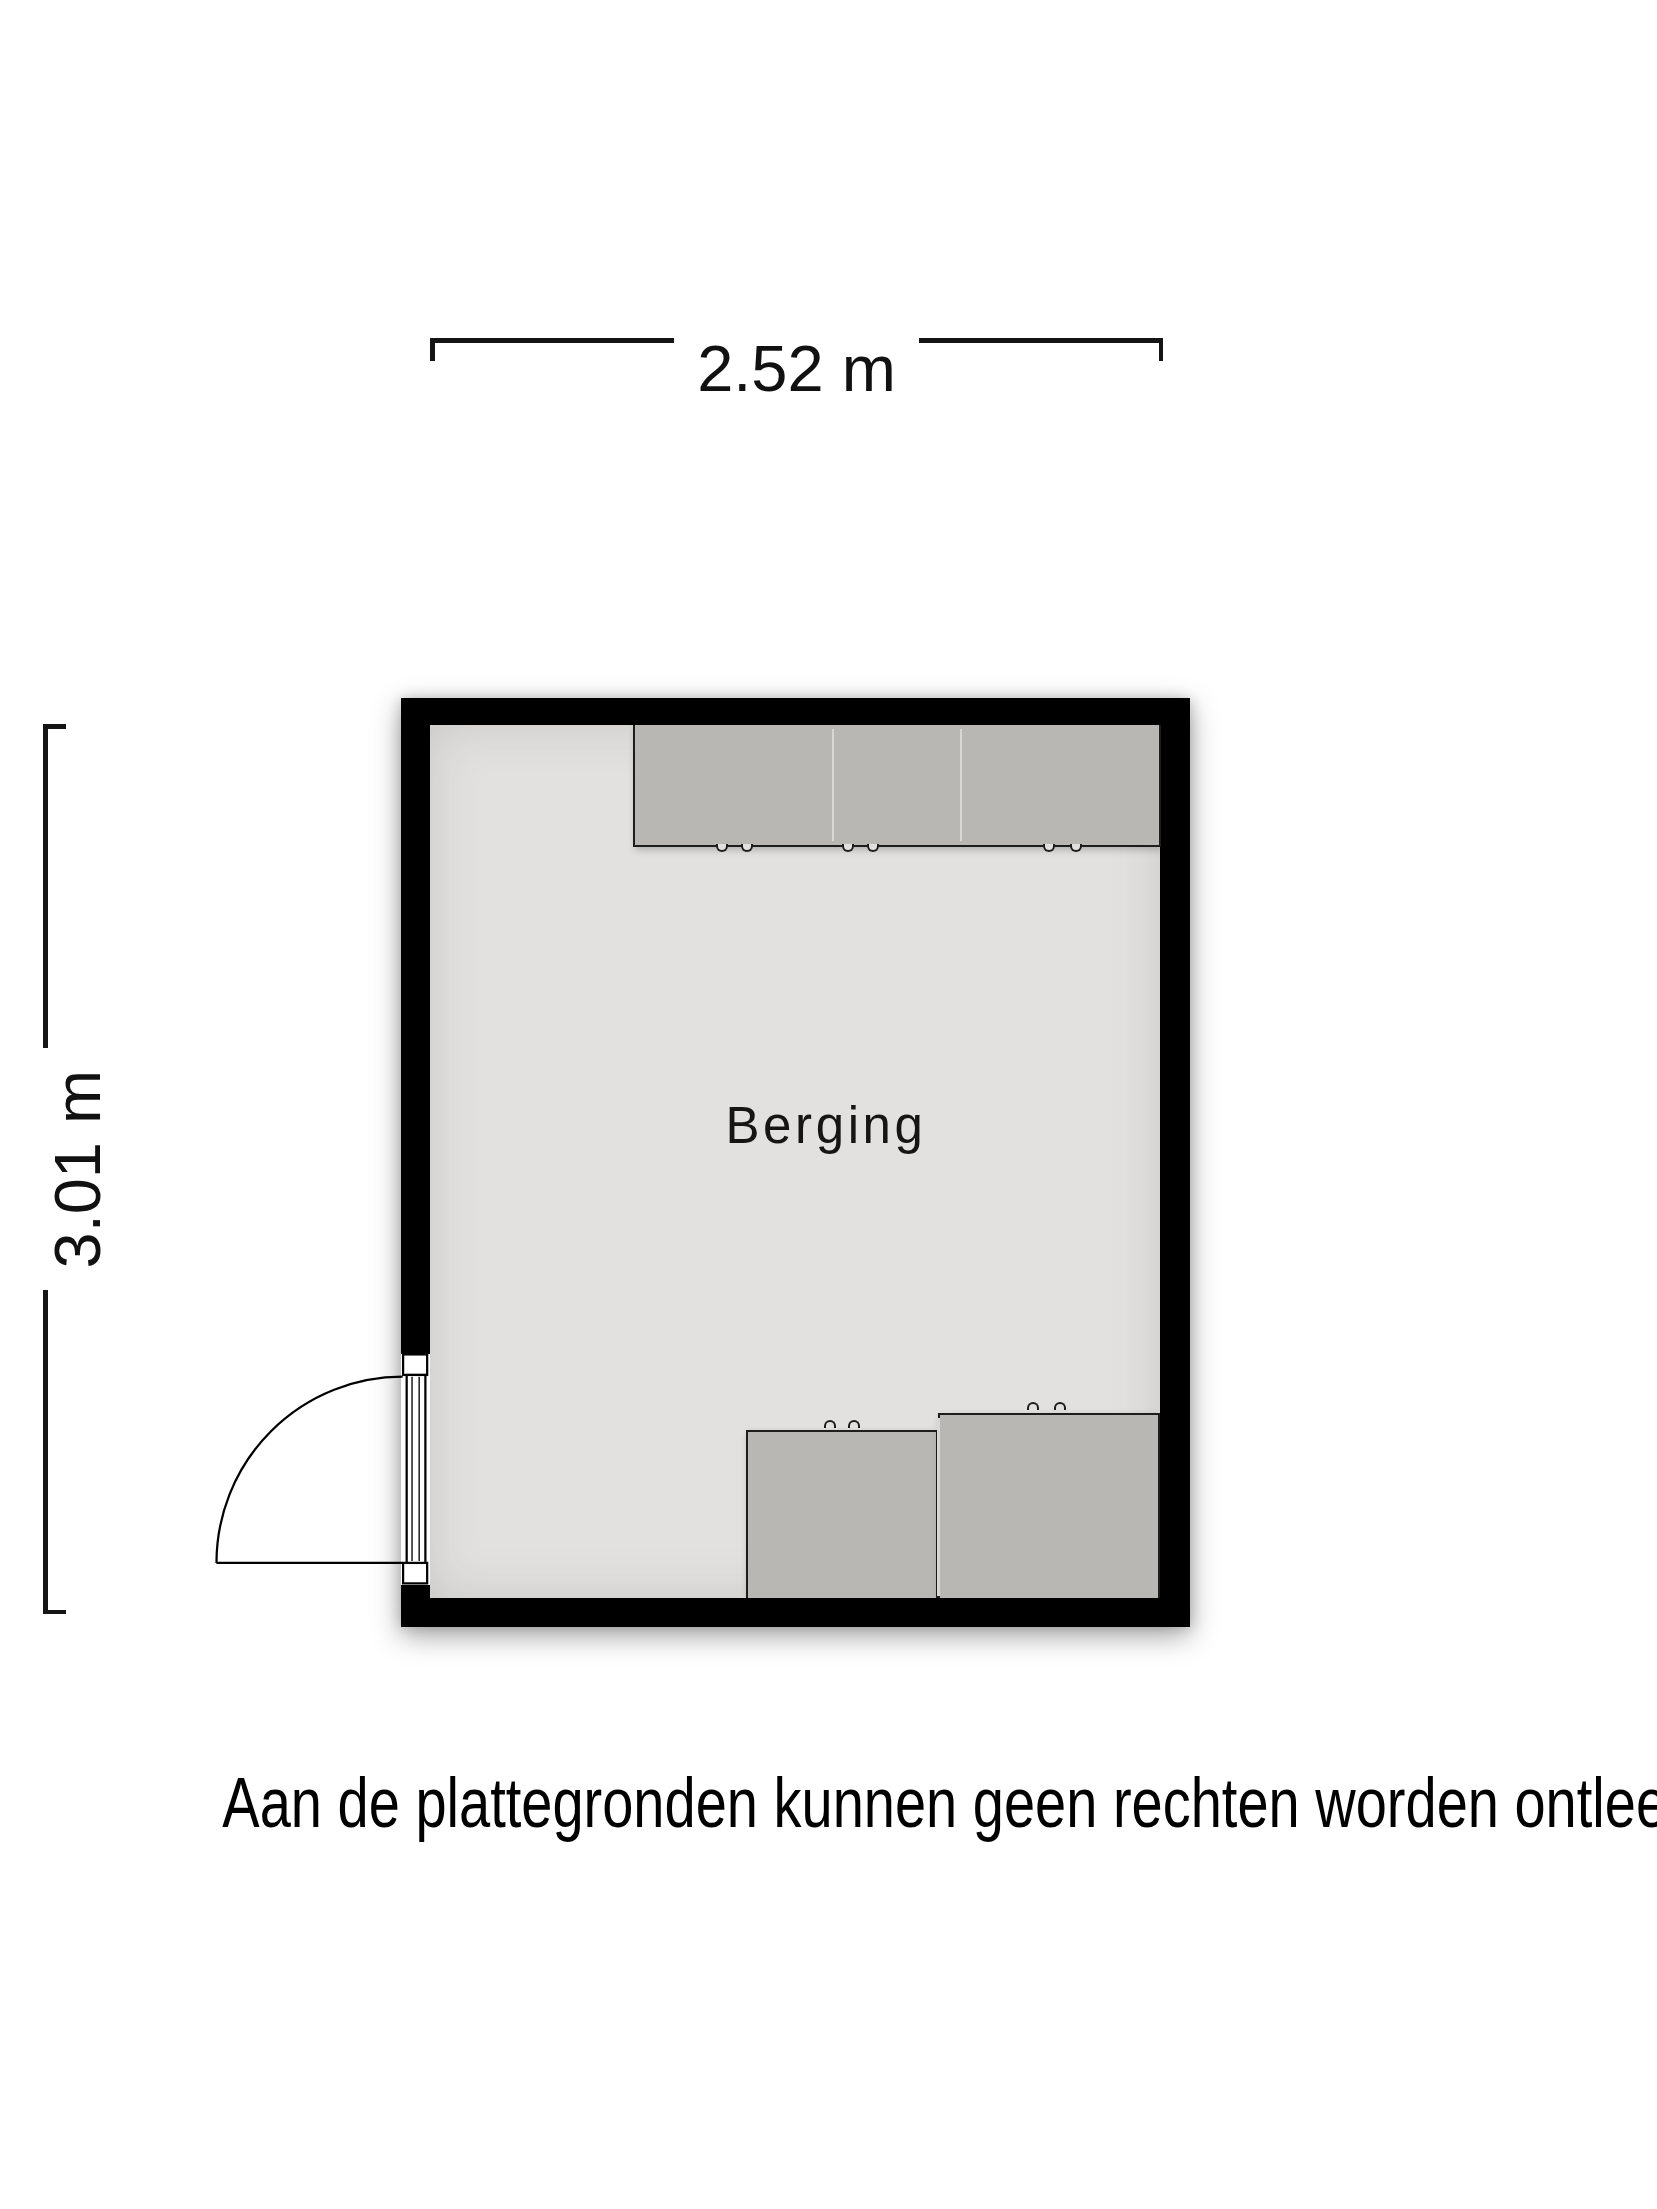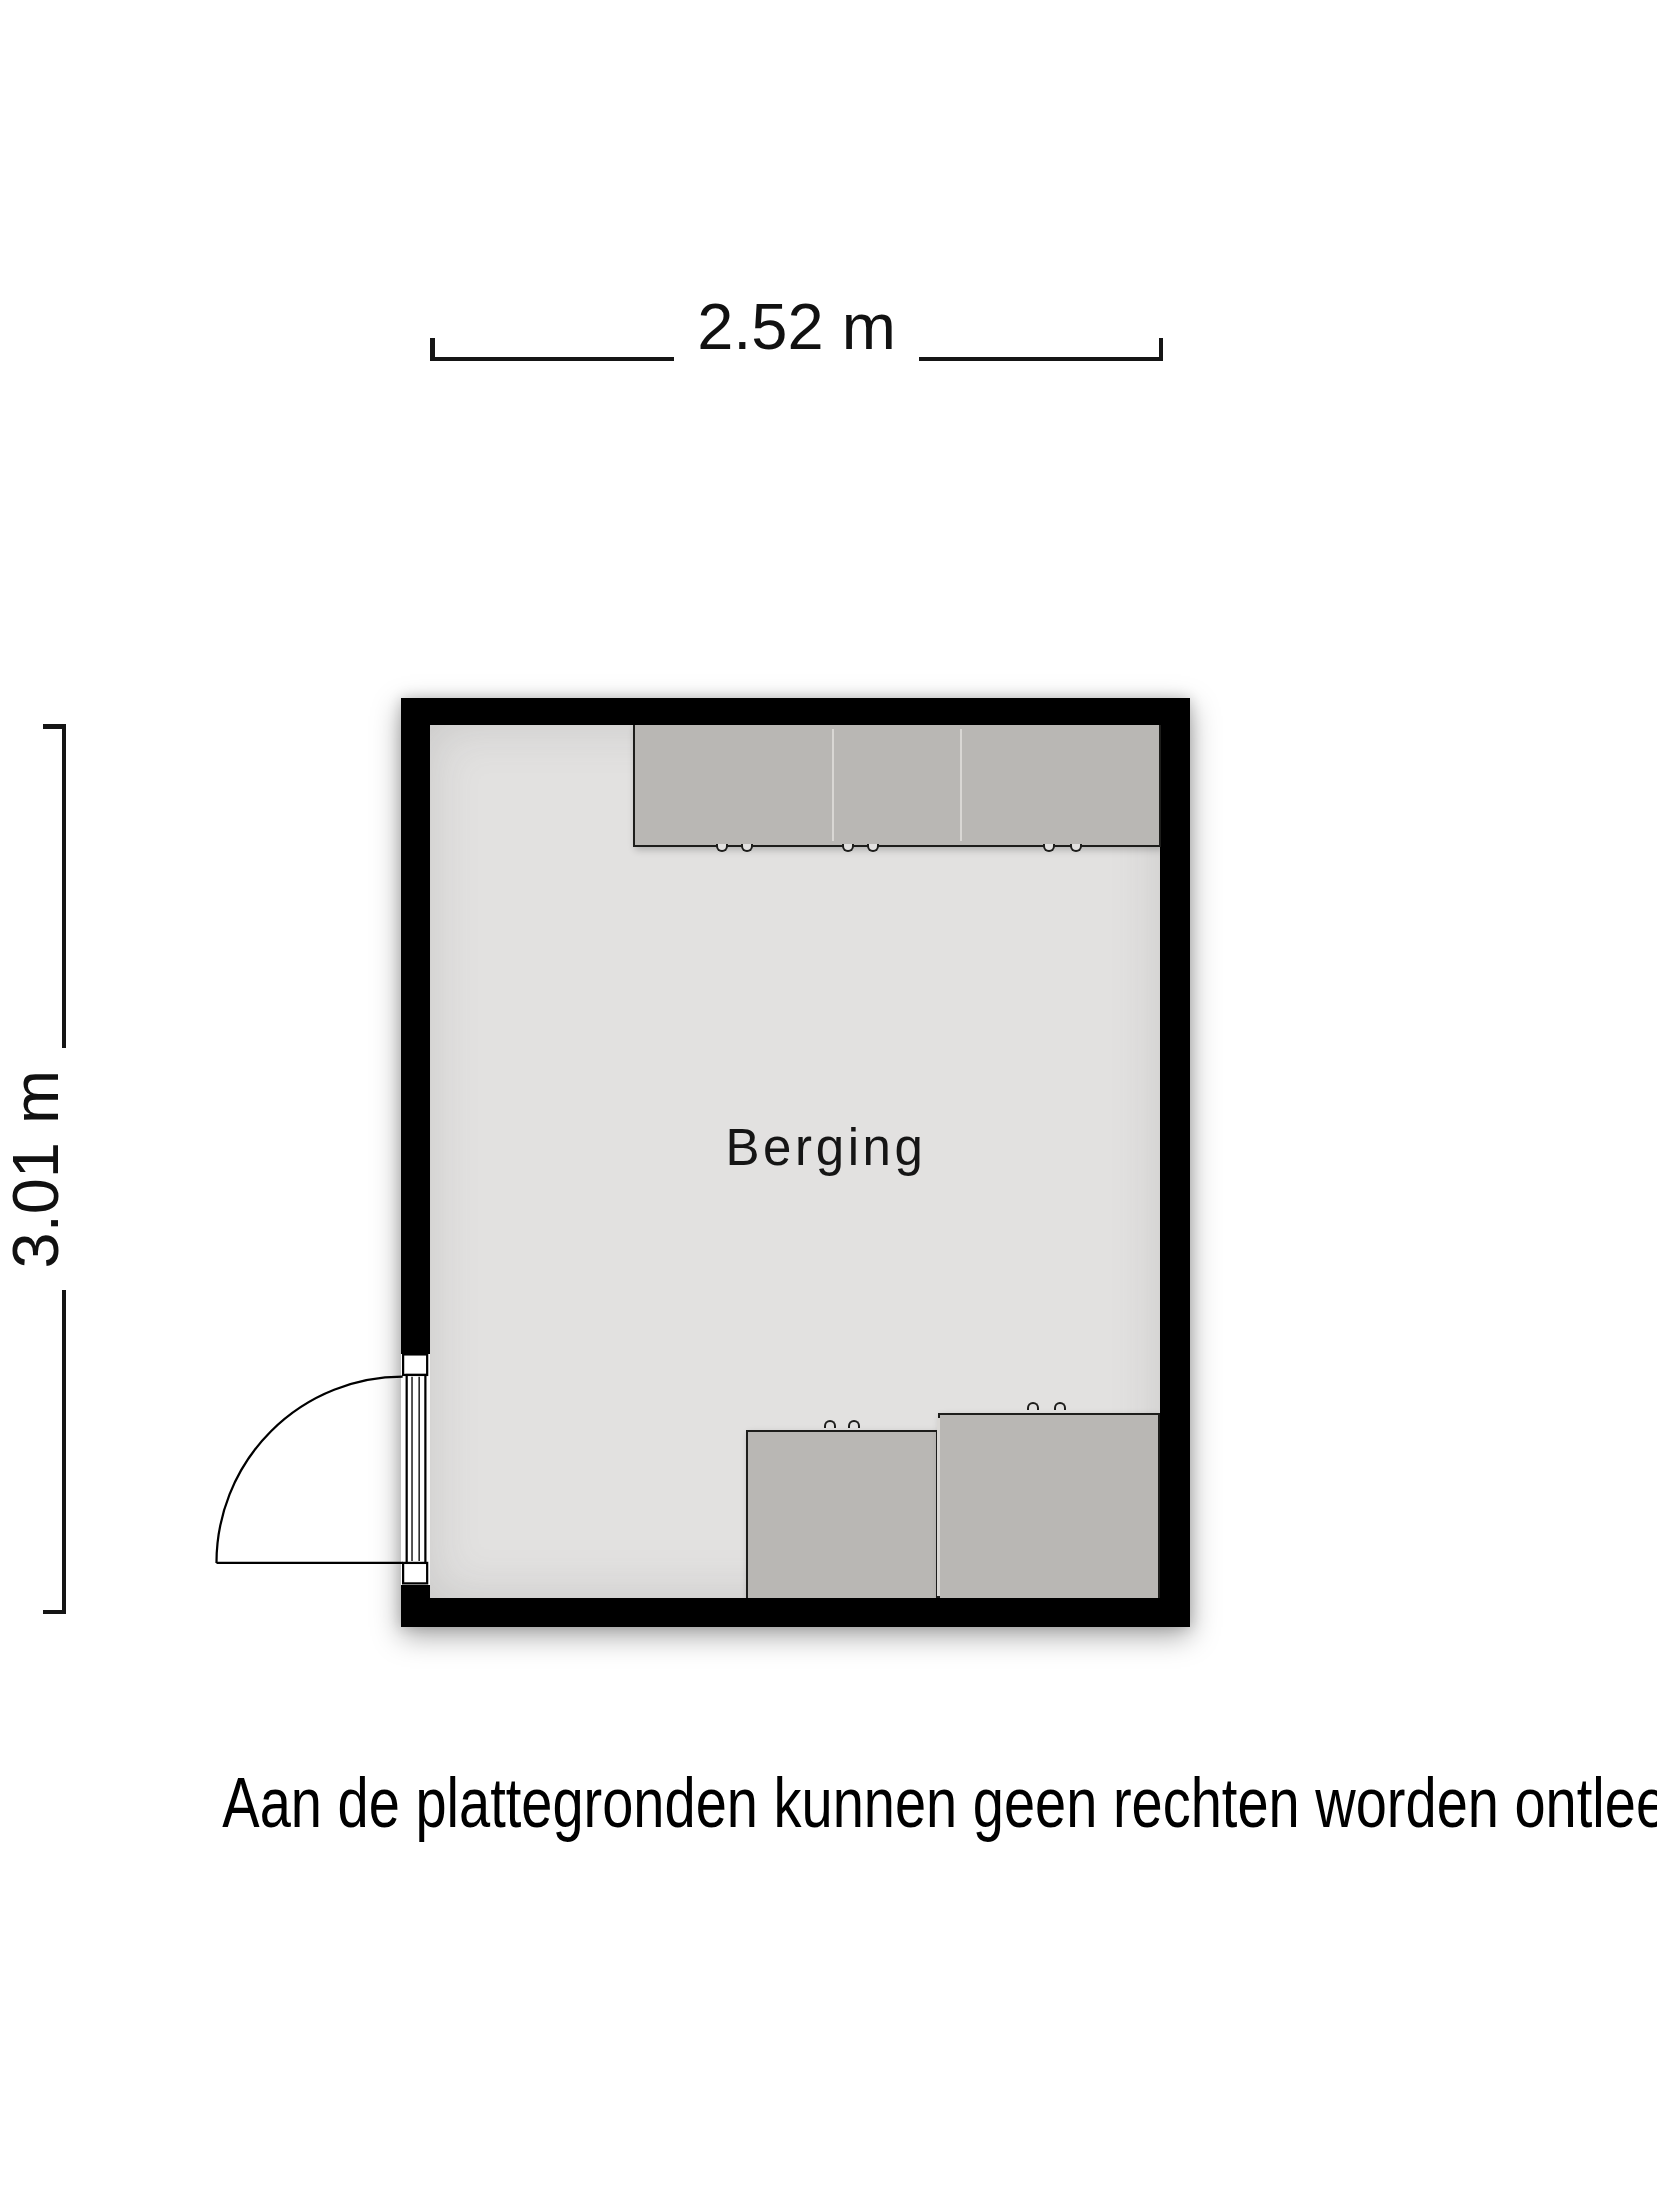--- a/index.html
+++ b/index.html
@@ -2,21 +2,21 @@
 <html style="font-size:14.3px"><head>
 <meta charset="utf-8">
 <style>
   html,body { margin:0; padding:0; background:#ffffff; }
   .page {
     position:relative; width:1657px; height:2210px; background:#ffffff;
     font-family:"Liberation Sans", sans-serif; overflow:hidden;
   }
 
   
-  .dim { position:absolute; display:flex; align-items:flex-end; color:#111; }
+  .dim { position:absolute; display:flex; align-items:flex-start; color:#111; }
   .dim-h { left:430px; top:338px; width:733px; height:23px; flex-direction:row; }
   .dim-v { left:43px; top:724px; width:23px; height:890px; flex-direction:column; }
   .seg-h { flex:1 1 auto; height:4.5px; background:#151515; }
   .seg-v { flex:1 1 auto; width:4.5px; background:#151515; }
   .tick-v { flex:0 0 auto; width:4.5px; height:23px; background:#151515; }
   .tick-h { flex:0 0 auto; height:4.5px; width:23px; background:#151515; }
   .dim-label {
     flex:0 0 auto; font-size:65px; line-height:1; color:#111;
     padding:0 23px; white-space:nowrap; transform:translateY(-1.8px);
   }
@@ -53,21 +53,21 @@
   .notch {
     position:absolute; width:8px; height:6.2px; background:#e2e1e0;
     border:2.2px solid #1d1d1b; box-sizing:content-box;
   }
   .notch-d { border-top:none; border-radius:0 0 6.2px 6.2px; top:146px; }
   .notch-u { border-bottom:none; border-radius:6.2px 6.2px 0 0; }
   .door-opening {
     position:absolute; left:0px; top:656px; width:29px; height:231px; background:#ffffff;
   }
   .room-label {
-    position:absolute; left:425px; top:449px; transform:translate(-50%,-50%);
+    position:absolute; left:425px; top:427px; transform:translate(-50%,-50%);
     font-size:51px; letter-spacing:3.6px; color:#151515; white-space:nowrap;text-align:right;
   }
 
   .door-svg { position:absolute; left:0; top:0; width:1657px; height:2210px; }
 
   
   .footer {
     position:absolute; left:0; top:1761px; width:1657px; margin-left:0;
     text-align:center; color:#000; font-size:70px; line-height:84px; white-space:nowrap;
   }

